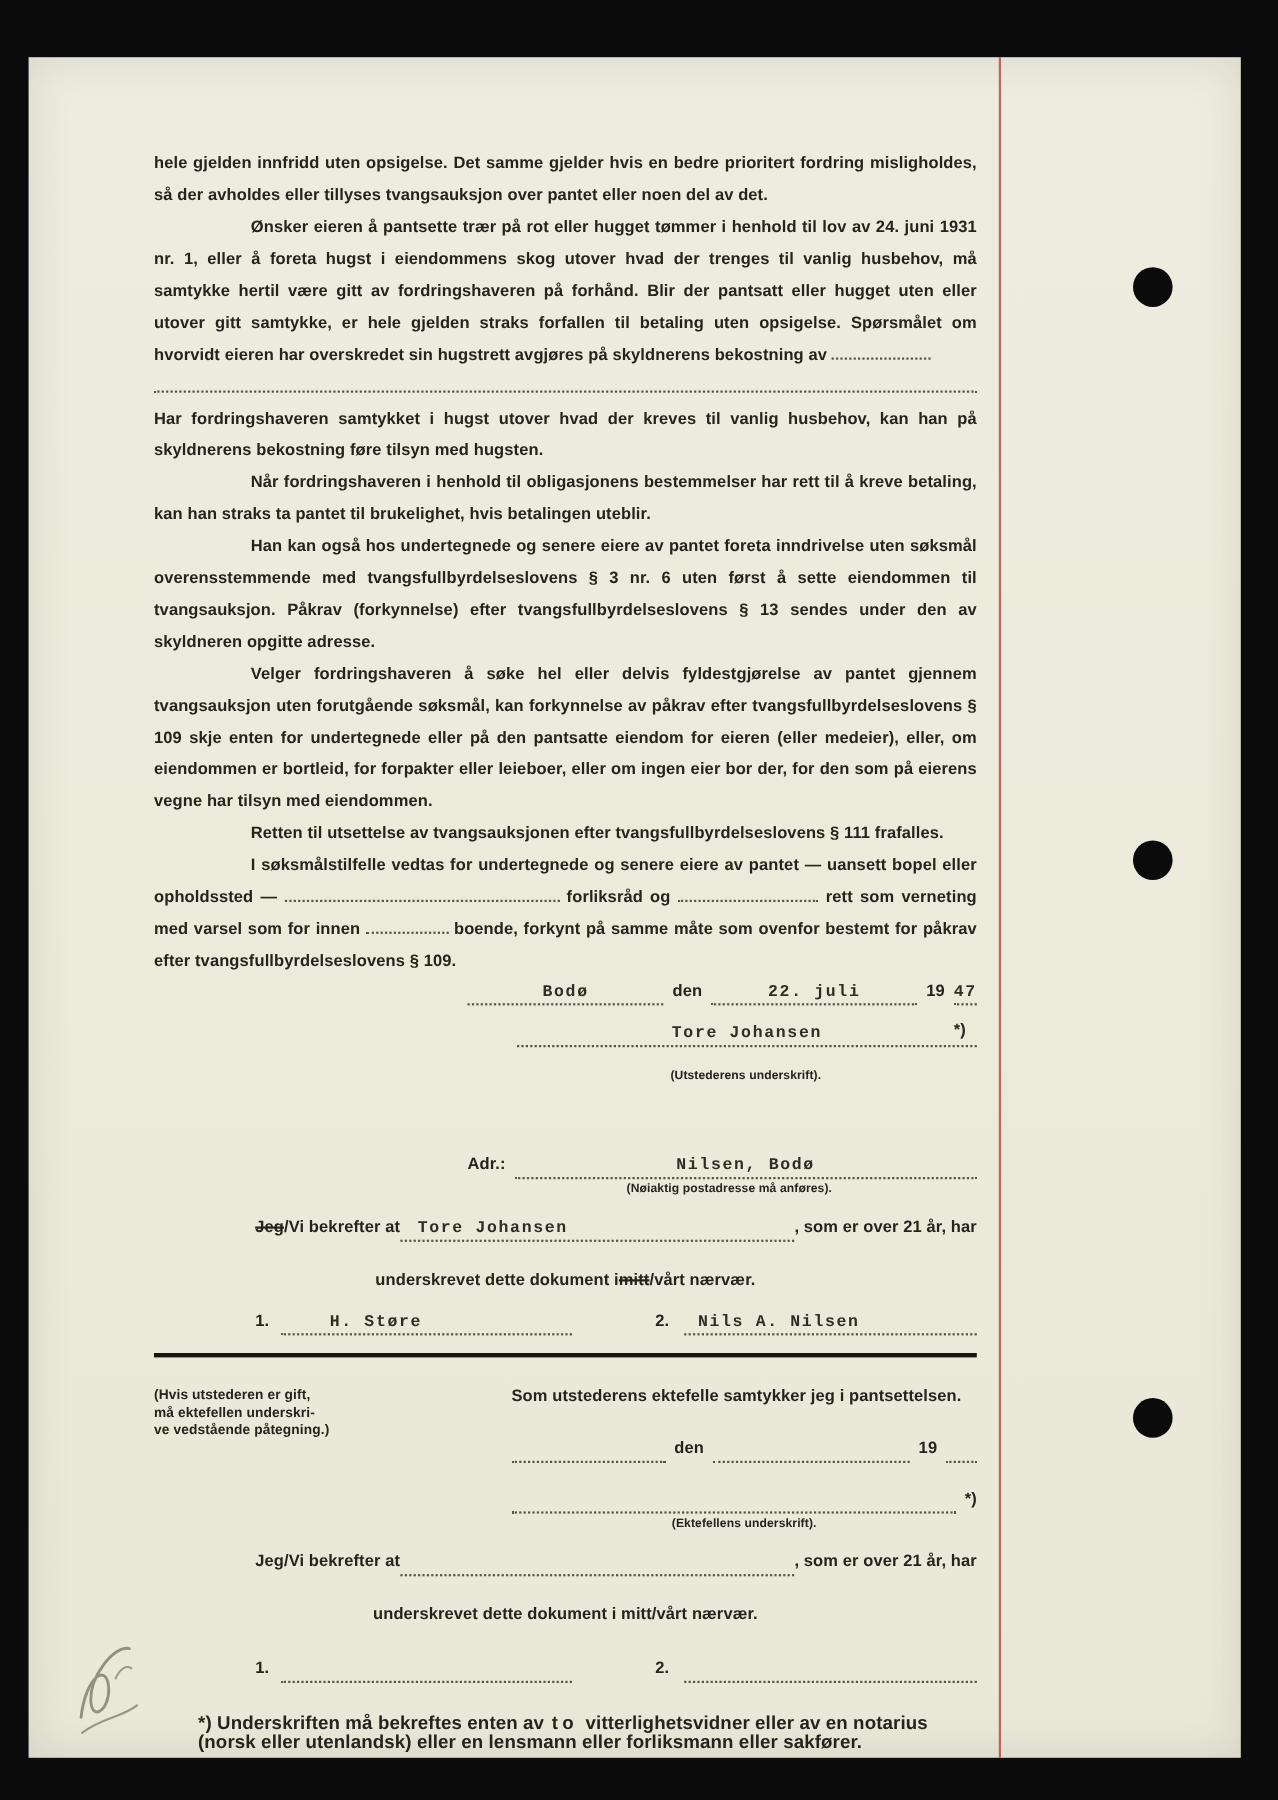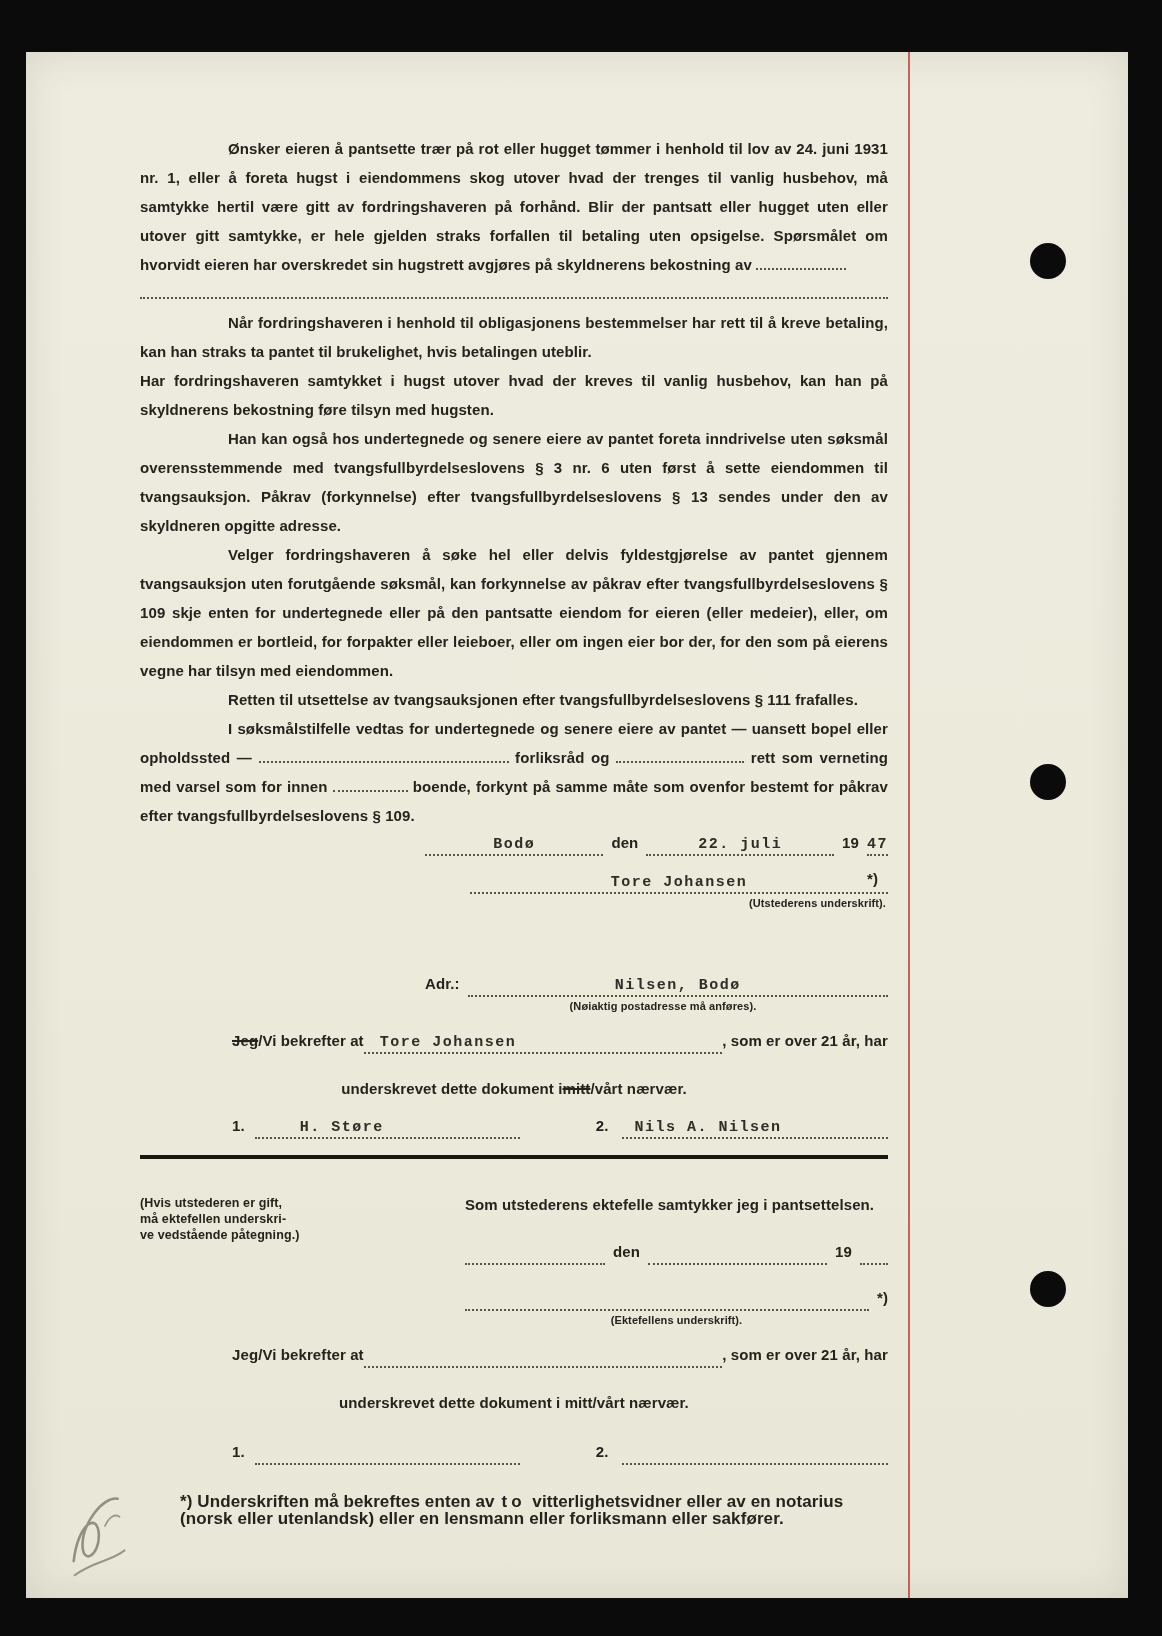--- a/index.html
+++ b/index.html
@@ -41,37 +41,37 @@
   .lbl { padding:0 8px; line-height:26px; white-space:nowrap; }
   .cap { font-size:11px; line-height:15px; font-weight:700; text-align:center; }
   .struck { text-decoration:line-through; text-decoration-thickness:2px; }
   .rule { height:4px; background:#171712; margin-top:16px; }
 
   .sig-date { margin-left:285px; }
   .sig-date .c1 { width:190px; } .sig-date .c2 { width:200px; } .sig-date .c3 { flex:1; }
   .sig-name { margin-top:12px; margin-left:330px; position:relative; }
   .sig-name .dcell { flex:1; position:relative; }
   .sig-name .ref { position:absolute; right:10px; bottom:0; }
-  .cap-signer { margin-left:330px; width:416px; margin-top:2px;text-align:right; }
+  .cap-signer { margin-left:330px; width:416px; margin-top:19px; }
   .sig-adr { margin-top:12px; margin-left:285px; }
   .sig-adr .dcell { flex:1; }
   .cap-adr { margin-left:300px; width:446px; margin-top:2px; }
 
   .wit-intro { margin-top:14px; }
   .wit-intro .pre { margin-left:92px; line-height:26px; white-space:nowrap; }
   .wit-intro .dcell { flex:1; padding-left:16px; }
   .wit-intro .suf { line-height:26px; white-space:nowrap; }
   .wit-line2 { margin-top:20px; text-align:center; }
   .wit-nums { margin-top:10px; }
   .wit-nums .no1 { margin-left:92px; line-height:26px; }
   .wit-nums .d1 { width:265px; margin-left:10px; padding-left:45px; }
   .wit-nums .no2 { margin-left:76px; line-height:26px; }
   .wit-nums .d2 { flex:1; margin-left:14px; padding-left:12px; }
 
-  .spouse { display:flex; margin-top:36px; }
+  .spouse { display:flex; margin-top:26px; }
   .spouse-note { width:215px; font-size:12.5px; line-height:16px; text-align:left; }
   .spouse-right { flex:1; margin-left:110px; }
   .spouse-consent { line-height:20px; text-align:left; }
   .sp-den { margin-top:24px; }
   .sp-den .c1 { width:140px; } .sp-den .cmid { flex:1; } .sp-den .c3 { width:28px; }
   .sp-sig { margin-top:20px; }
   .sp-sig .dcell { flex:1; }
   .sp-sig .ref { line-height:26px; padding-left:8px; }
   .sp-cap { margin-top:2px; }
 
@@ -87,30 +87,31 @@
 <body>
 
 <div class="paper">
   <div class="redline"></div>
   <div class="hole hole1"></div>
   <div class="hole hole2"></div>
   <div class="hole hole3"></div>
 
   <div class="content">
 
+    <p class="para">hele gjelden innfridd uten opsigelse. Det samme gjelder hvis en bedre prioritert fordring misligholdes, så der avholdes eller tillyses tvangsauksjon over pantet eller noen del av det.</p>
 
     <p class="para indent">
       <span>Ønsker eieren å pantsette trær på rot eller hugget tømmer i henhold til lov av 24. juni 1931 nr. 1, eller å foreta hugst i eiendommens skog utover hvad der trenges til vanlig husbehov, må samtykke hertil være gitt av fordringshaveren på forhånd. Blir der pantsatt eller hugget uten eller utover gitt samtykke, er hele gjelden straks forfallen til betaling uten opsigelse. Spørsmålet om hvorvidt eieren har overskredet sin hugstrett avgjøres på skyldnerens bekostning av</span>
       <span class="dotfill w90"></span>
     </p>
     <div class="dotline"></div>
 
+    <p class="para">Har fordringshaveren samtykket i hugst utover hvad der kreves til vanlig husbehov, kan han på skyldnerens bekostning føre tilsyn med hugsten.</p>
+
     <p class="para indent">Når fordringshaveren i henhold til obligasjonens bestemmelser har rett til å kreve betaling, kan han straks ta pantet til brukelighet, hvis betalingen uteblir.</p>
-
-    <p class="para">Har fordringshaveren samtykket i hugst utover hvad der kreves til vanlig husbehov, kan han på skyldnerens bekostning føre tilsyn med hugsten.</p>
 
     <p class="para indent">Han kan også hos undertegnede og senere eiere av pantet foreta inndrivelse uten søksmål overensstemmende med tvangsfullbyrdelseslovens § 3 nr. 6 uten først å sette eiendommen til tvangsauksjon. Påkrav (forkynnelse) efter tvangsfullbyrdelseslovens § 13 sendes under den av skyldneren opgitte adresse.</p>
 
     <p class="para indent">Velger fordringshaveren å søke hel eller delvis fyldestgjørelse av pantet gjennem tvangsauksjon uten forutgående søksmål, kan forkynnelse av påkrav efter tvangsfullbyrdelseslovens § 109 skje enten for undertegnede eller på den pantsatte eiendom for eieren (eller medeier), eller, om eiendommen er bortleid, for forpakter eller leieboer, eller om ingen eier bor der, for den som på eierens vegne har tilsyn med eiendommen.</p>
 
     <p class="para indent">Retten til utsettelse av tvangsauksjonen efter tvangsfullbyrdelseslovens § 111 frafalles.</p>
 
     <p class="para indent">
       <span>I søksmålstilfelle vedtas for undertegnede og senere eiere av pantet — uansett bopel eller opholdssted —</span>
       <span class="dotfill w250"></span>

